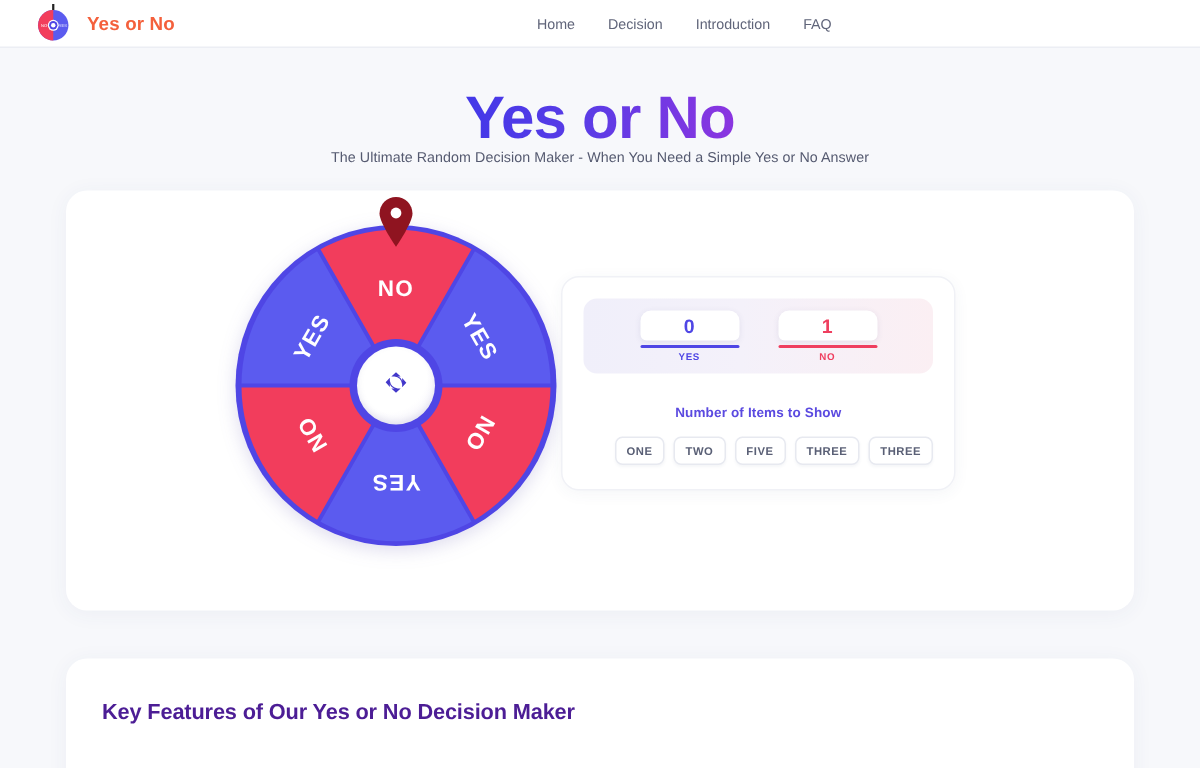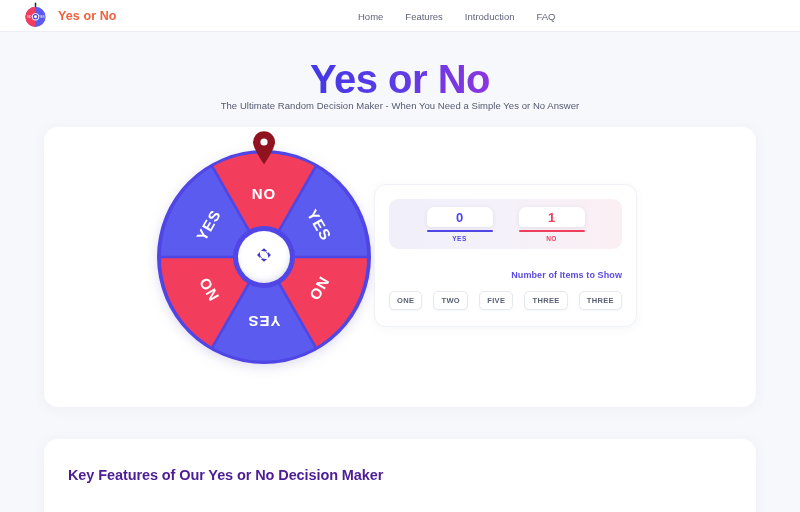--- a/index.html
+++ b/index.html
@@ -226,31 +226,31 @@
   }
   .score-item.yes .score-value { color: #4f46e5; }
   .score-item.yes .score-rule  { background: #4f46e5; }
   .score-item.yes .score-label { color: #4f46e5; }
   .score-item.no  .score-value { color: #ef3f5f; }
   .score-item.no  .score-rule  { background: #ef3f5f; }
   .score-item.no  .score-label { color: #ef3f5f; }
 
   .items-label {
     margin-top: 21px;
-    text-align: right;
+    text-align: center;
     font-size: 9px;
     font-weight: bold;
     color: #5b4ae0;
     letter-spacing: 0.1px;
   }
 
   .items-row {
     margin-top: 11px;
     display: flex;
-    justify-content: space-between;
+    justify-content: flex-end;
     gap: 6px;
   }
   .item-btn {
     background: #ffffff;
     border: 1px solid #e7e9f0;
     border-radius: 5px;
     padding: 4px 7px 4px;
     font-size: 7.5px;
     font-weight: bold;
     letter-spacing: 0.35px;
@@ -296,21 +296,21 @@
         <circle cx="20" cy="22" r="2.2" fill="#ffffff"></circle>
         <text x="11" y="24" font-size="4" fill="#ffffff" font-family="Liberation Sans, sans-serif" text-anchor="middle">NO</text>
         <text x="29.5" y="24" font-size="4" fill="#ffffff" font-family="Liberation Sans, sans-serif" text-anchor="middle">YES</text>
       </svg>
     </span>
     <span class="brand-name">Yes or No</span>
   </div>
 
   <nav class="main-nav">
     <a class="nav-link">Home</a>
-    <a class="nav-link">Features</a>
+    <a class="nav-link">Decision</a>
     <a class="nav-link">Introduction</a>
     <a class="nav-link">FAQ</a>
   </nav>
 
 </header>
 
 <section class="hero">
   <h1 class="hero-title">Yes or No</h1>
   <p class="hero-subtitle">The Ultimate Random Decision Maker - When You Need a Simple Yes or No Answer</p>
 </section>

